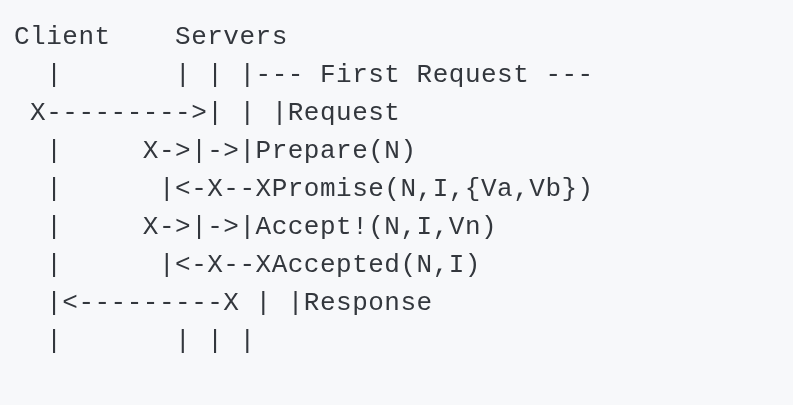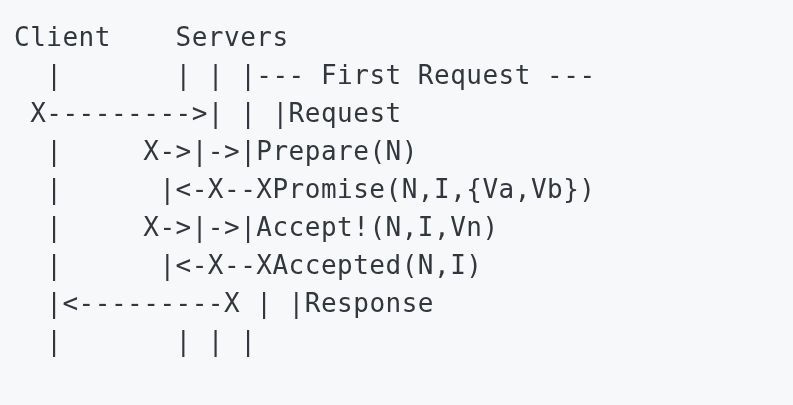--- a/index.html
+++ b/index.html
@@ -33,20 +33,21 @@
     letter-spacing: 0.5px;
     color: #33373d;
     white-space: pre;
     font-weight: 400;
     -webkit-font-smoothing: antialiased;
   }
   .ascii-row {
     display: block;
     white-space: pre;
     height: 38px;
+    font-family: Liberation Mono, monospace;
   }
   .header-row {
     letter-spacing: 0.5px;
   }
   .lane-col,
   .msg-col,
   .label-col {
     white-space: pre;
   }
 </style>

